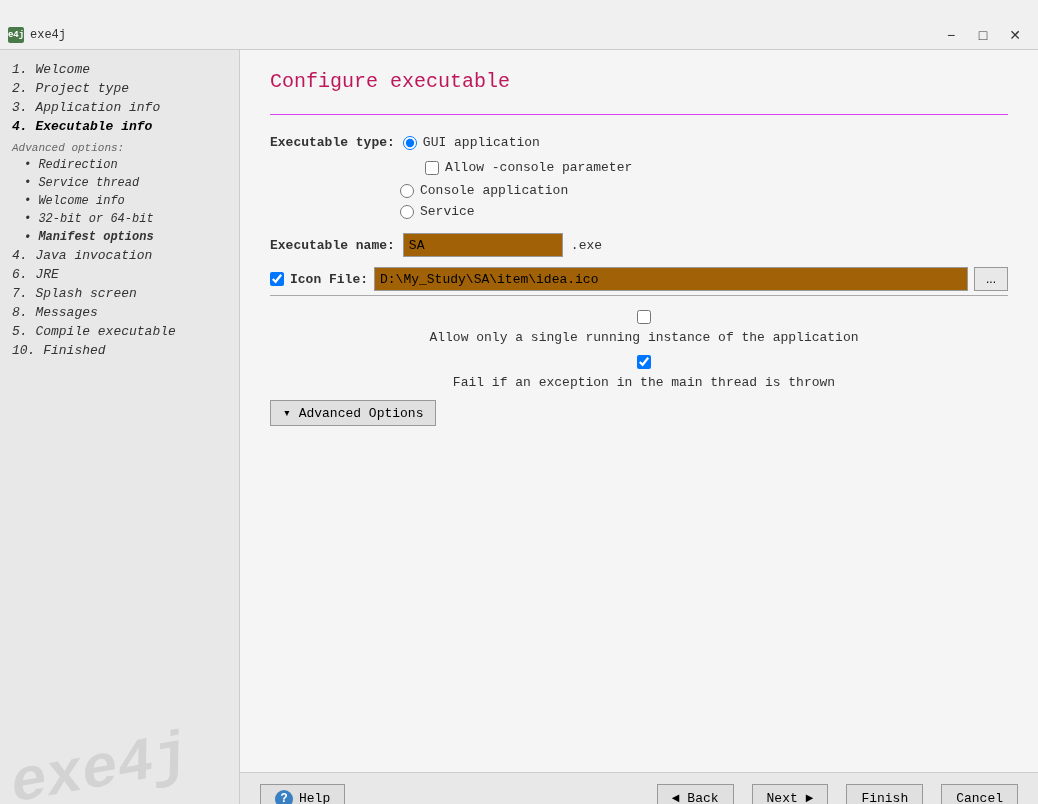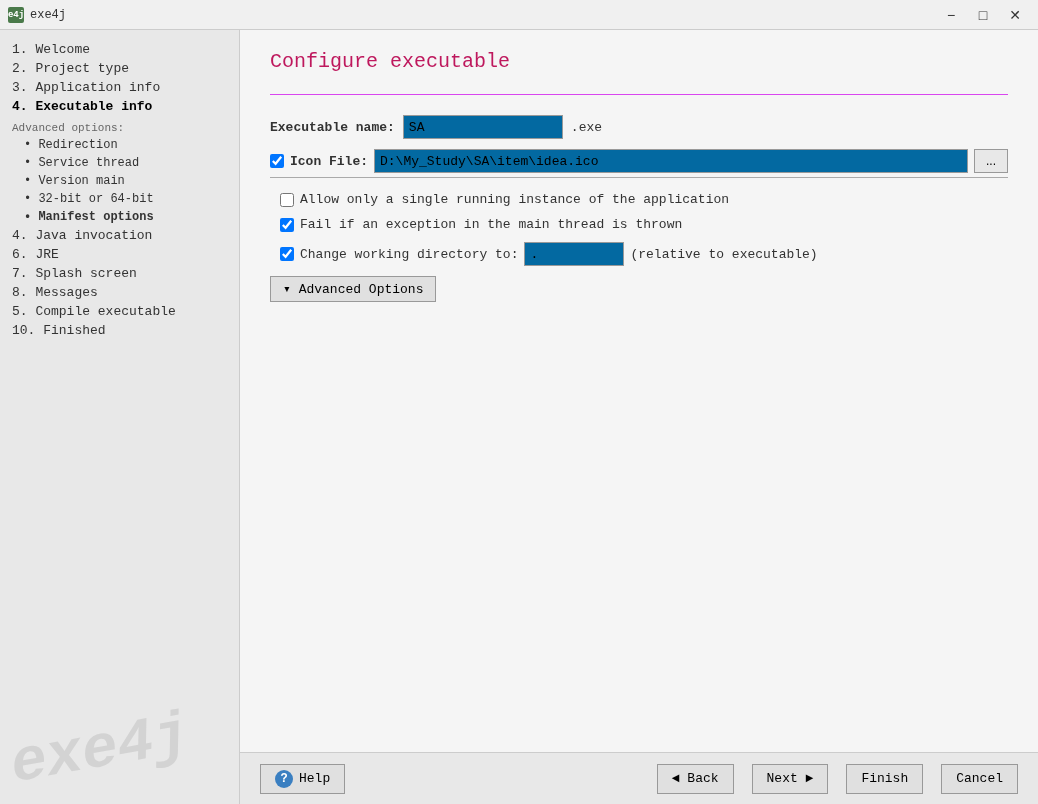--- a/index.html
+++ b/index.html
@@ -14,20 +14,21 @@
 
     
     .title-bar {
       background: #f0f0f0;
       border-bottom: 1px solid #ccc;
       display: flex;
       align-items: center;
       justify-content: space-between;
       padding: 4px 8px;
       height: 30px;
+      margin-top: 20px;
     }
     .title-bar-left {
       display: flex;
       align-items: center;
       gap: 6px;
     }
     .title-bar-icon {
       width: 16px;
       height: 16px;
       background: #4a7a4a;
@@ -74,20 +75,21 @@
       padding: 10px 8px;
       position: relative;
       overflow: hidden;
     }
     .sidebar-item {
       padding: 2px 4px;
       color: #333;
       font-size: 13px;
       cursor: pointer;
       white-space: nowrap;
+      font-style: italic;
     }
     .sidebar-item.active {
       font-weight: bold;
       color: #000;
     }
     .sidebar-item.section-label {
       color: #666;
       font-size: 11px;
       margin-top: 4px;
       cursor: default;
@@ -184,21 +186,21 @@
       cursor: pointer;
     }
     .checkbox-label {
       font-size: 13px;
       color: #333;
     }
 
     
     .text-input {
       border: 1px solid #999;
-      background: #0369a1;
+      background: #a16207;
       padding: 3px 5px;
       font-size: 13px;
       font-family: 'Courier New', Courier, monospace;
       height: 24px;
     }
     .text-input.medium { width: 160px; }
     .text-input.path { flex: 1; }
 
     .exe-suffix {
       font-size: 13px;
@@ -232,20 +234,21 @@
       justify-content: center;
     }
 
     
     .standalone-checkbox-row {
       display: flex;
       align-items: center;
       gap: 6px;
       margin-bottom: 10px;
       margin-left: 10px;
+      flex-direction: column;
     }
 
     
     .working-dir-row {
       display: flex;
       align-items: center;
       gap: 6px;
       margin-bottom: 10px;
       margin-left: 10px;
     }
@@ -343,39 +346,63 @@
 
   <div class="sidebar">
     <div class="sidebar-item">1. Welcome</div>
     <div class="sidebar-item">2. Project type</div>
     <div class="sidebar-item">3. Application info</div>
     <div class="sidebar-item active">4.  Executable info</div>
 
     <div class="sidebar-item section-label">Advanced options:</div>
     <div class="sidebar-item sub">• Redirection</div>
     <div class="sidebar-item sub">• Service thread</div>
-    <div class="sidebar-item sub">• Version main</div>
+    <div class="sidebar-item sub">• Welcome info</div>
     <div class="sidebar-item sub">• 32-bit or 64-bit</div>
     <div class="sidebar-item sub bold">• Manifest options</div>
 
     <div class="sidebar-item">4. Java invocation</div>
     <div class="sidebar-item">6. JRE</div>
     <div class="sidebar-item">7. Splash screen</div>
     <div class="sidebar-item">8. Messages</div>
     <div class="sidebar-item">5. Compile executable</div>
     <div class="sidebar-item">10. Finished</div>
 
     <div class="sidebar-watermark">exe4j</div>
   </div>
 
   <div class="content">
     <div class="content-main">
 
       <div class="page-title">Configure executable</div>
 
+      <div class="form-section">
+        <div class="form-row">
+          <span class="form-label">Executable type:</span>
+          <div style="display:flex; align-items:center; gap:6px;">
+            <input type="radio" name="exec-type" class="radio-input" checked="" style="">
+            <span class="radio-label">GUI application</span>
+          </div>
+        </div>
+
+        <div class="checkbox-row indent">
+          <input type="checkbox" class="checkbox-input" style="">
+          <span class="checkbox-label">Allow -console parameter</span>
+        </div>
+
+        <div class="radio-row">
+          <input type="radio" name="exec-type" class="radio-input" style="">
+          <span class="radio-label">Console application</span>
+        </div>
+
+        <div class="radio-row">
+          <input type="radio" name="exec-type" class="radio-input" style="">
+          <span class="radio-label">Service</span>
+        </div>
+      </div>
 
       <div class="form-row">
         <span class="form-label">Executable name:</span>
         <input type="text" class="text-input medium" value="SA" style="">
         <span class="exe-suffix">.exe</span>
       </div>
 
       <div class="icon-file-row">
         <div class="icon-file-label">
           <input type="checkbox" class="checkbox-input" checked="" style="">
@@ -390,26 +417,20 @@
       <div class="standalone-checkbox-row">
         <input type="checkbox" class="checkbox-input" style="">
         <span class="checkbox-label">Allow only a single running instance of the application</span>
       </div>
 
       <div class="standalone-checkbox-row">
         <input type="checkbox" class="checkbox-input" checked="" style="">
         <span class="checkbox-label">Fail if an exception in the main thread is thrown</span>
       </div>
 
-      <div class="working-dir-row">
-        <input type="checkbox" class="checkbox-input" checked="" style="">
-        <span class="working-dir-label">Change working directory to:</span>
-        <input type="text" class="text-input" style="width: 100px;" value=".">
-        <span class="relative-label">(relative to executable)</span>
-      </div>
 
       <button class="advanced-btn">
         <span>▾ Advanced Options</span>
       </button>
 
     </div>
 
     <div class="footer">
       <div class="footer-left">
         <button class="footer-btn help-btn">

